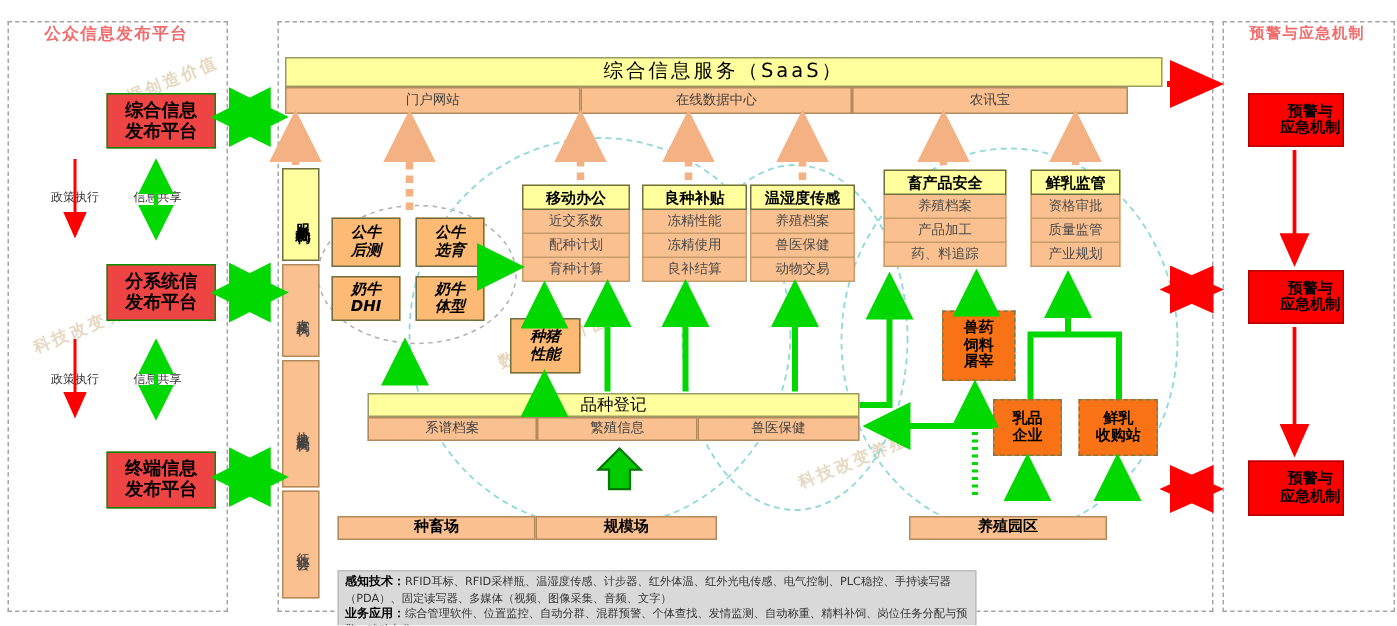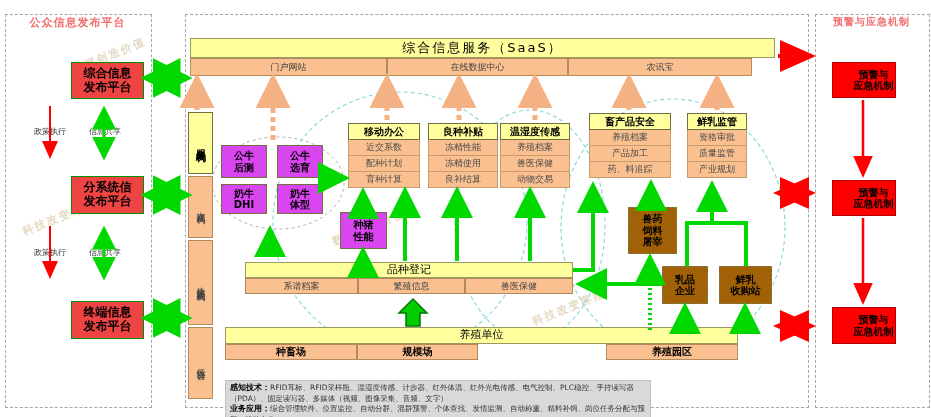--- a/index.html
+++ b/index.html
@@ -5,22 +5,22 @@
   html,body{margin:0;padding:0;background:#fff;}
   .stage{
     position:relative;width:931px;height:417px;background:#fff;overflow:hidden;
     font-family:"DejaVu Sans",sans-serif;color:#000;
   }
   .panel{position:absolute;border:1px dashed #a6a6a6;background:transparent;}
   .panel-title{position:absolute;color:#f26d6d;font-weight:bold;font-size:11px;text-align:center;letter-spacing:1px;white-space:nowrap;z-index:12;}
   .box{position:absolute;display:flex;align-items:center;justify-content:center;text-align:center;white-space:pre-line;box-sizing:border-box;z-index:10;line-height:1.15;}
   .green-box{background:#ef4444;border:1px solid #009100;font-weight:bold;font-size:12px;margin-left:29px;}
   .red-box{background:#ff0000;border:1px solid #b30000;font-weight:bold;font-size:10px;padding-left:19px;}
-  .yellow-box{background:#d946ef;border:1px solid #6f6f3f;font-weight:bold;font-size:10px;}
-  .dashed-yellow{background:#a16207;border:1px dashed #7a7a4a;font-weight:bold;font-size:10px;}
+  .yellow-box{background:#fdba74;border:1px solid #6f6f3f;font-weight:bold;font-size:10px;font-style:italic;}
+  .dashed-yellow{background:#f97316;border:1px dashed #7a7a4a;font-weight:bold;font-size:10px;}
   .strip-title{background:#ffff9e;border:1px solid #9a9a63;font-weight:normal;font-size:11px;}
   .cell{background:#fac090;border:1px solid #b38a5c;font-size:9px;color:#404040;}
   .group{position:absolute;z-index:10;box-sizing:border-box;}
   .group .g-title{background:#ffff9e;border:1px solid #6f6f3f;font-weight:bold;font-size:10px;height:17px;display:flex;align-items:center;justify-content:center;box-sizing:border-box;}
   .group .g-item{background:#fac090;border:1px solid #c89b6b;border-top:none;font-size:9px;color:#4a4a4a;height:16px;display:flex;align-items:center;justify-content:center;box-sizing:border-box;}
   .vcol{position:absolute;writing-mode:vertical-rl;text-orientation:upright;display:flex;align-items:center;justify-content:center;text-align:center;box-sizing:border-box;z-index:10;letter-spacing:1px;}
   .vyellow{background:#ffff9e;border:1px solid #6f6f3f;font-weight:bold;font-size:10px;}
   .vorange{background:#fac090;border:1px solid #b38a5c;font-size:9px;color:#404040;}
   .flow-label{position:absolute;font-size:8px;color:#333;text-align:center;z-index:11;white-space:nowrap;}
   .tech-box{position:absolute;background:#d9d9d9;border:1px solid #bfbfbf;z-index:10;font-size:7.5px;line-height:1.35;color:#333;padding:2px 4px;box-sizing:border-box;}
@@ -116,21 +116,20 @@
   <div class="box dashed-yellow" style="left:662px;top:266px;width:46px;height:38px">乳品
 企业</div>
   <div class="box dashed-yellow" style="left:719px;top:266px;width:53px;height:38px">鲜乳
 收购站</div>
 
   <div class="box strip-title" style="left:245px;top:262px;width:328px;height:16px">品种登记</div>
   <div class="box cell" style="left:245px;top:278px;width:113px;height:16px">系谱档案</div>
   <div class="box cell" style="left:358px;top:278px;width:107px;height:16px">繁殖信息</div>
   <div class="box cell" style="left:465px;top:278px;width:108px;height:16px">兽医保健</div>
 
-  <div class="box strip-title" style="left:225px;top:327px;width:513px;height:17px">养殖单位</div>
   <div class="box cell" style="left:225px;top:344px;width:132px;height:16px;font-weight:bold;font-size:10px;color:#000">种畜场</div>
   <div class="box cell" style="left:357px;top:344px;width:121px;height:16px;font-weight:bold;font-size:10px;color:#000">规模场</div>
   <div class="box cell" style="left:606px;top:344px;width:132px;height:16px;font-weight:bold;font-size:10px;color:#000">养殖园区</div>
 
   <div class="tech-box" style="left:225px;top:380px;width:426px;height:42px">
     <div class="tech-line"><b>感知技术：</b><span>RFID耳标、RFID采样瓶、温湿度传感、计步器、红外体温、红外光电传感、电气控制、PLC稳控、手持读写器（PDA）、固定读写器、多媒体（视频、图像采集、音频、文字）</span></div>
     <div class="tech-line"><b>业务应用：</b><span>综合管理软件、位置监控、自动分群、混群预警、个体查找、发情监测、自动称重、精料补饲、岗位任务分配与预警、移动办公</span></div>
   </div>
 
   <div class="box red-box" style="left:832px;top:62px;width:64px;height:36px">预警与

